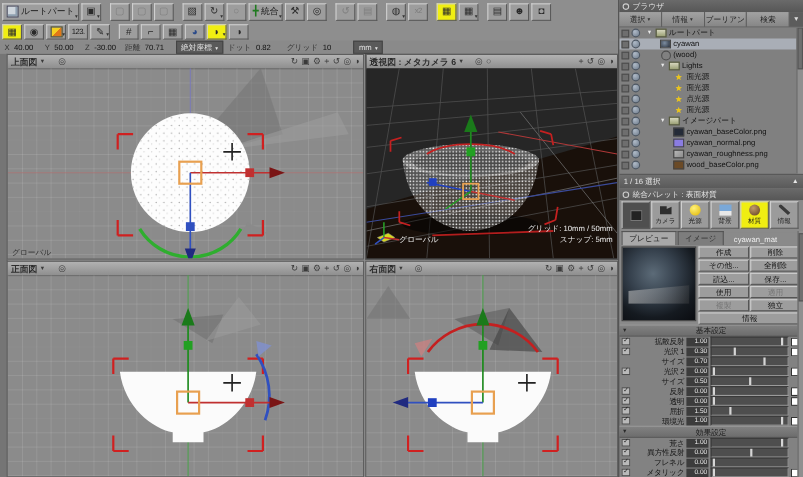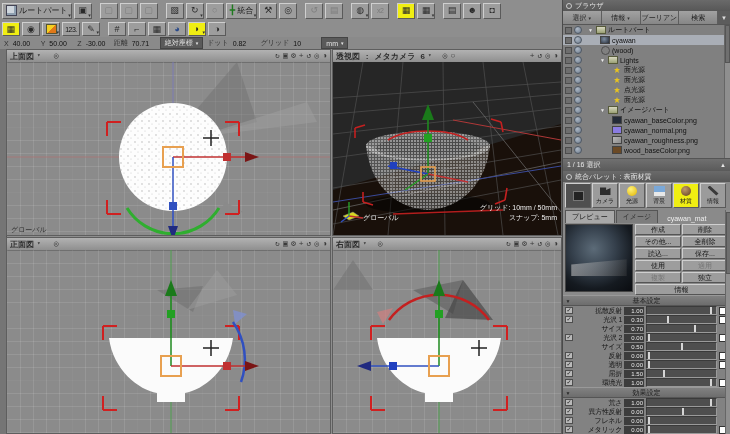--- a/index.html
+++ b/index.html
@@ -22,21 +22,21 @@
   .tbnum{font-size:7px;letter-spacing:-0.5px;}
   .sep{width:4px;}
   
   .coord{position:absolute;left:0;top:37px;width:562px;height:12px;background:#8a8a8a;display:flex;align-items:center;font-size:7px;color:#222;gap:4px;padding-left:4px;box-sizing:border-box;}
   .coord .lab{color:#333;}
   .coord .val{color:#111;min-width:24px;}
   .coord .dd{background:#5a5a5a;color:#e5e5e5;padding:0 4px;border:1px solid #444;height:10px;display:flex;align-items:center;gap:3px;}
   
   .leftstrip{position:absolute;left:0;top:49px;width:6px;height:385px;background:#757575;border-right:1px solid #555;}
   .vp{position:absolute;background:#8b8b8b;border:1px solid #5e5e5e;box-sizing:border-box;overflow:hidden;}
-  .vphead{height:12px;background:linear-gradient(#b2b2b2,#8f8f8f);display:flex;align-items:center;font-size:8px;color:#222;padding:0 3px;gap:3px;border-bottom:1px solid #666;font-family:Liberation Mono, monospace;}
+  .vphead{height:12px;background:linear-gradient(#b2b2b2,#8f8f8f);display:flex;align-items:center;font-size:8px;color:#222;padding:0 3px;gap:3px;border-bottom:1px solid #666;}
   .vphead .ttl{font-weight:bold;color:#2c2c2c;}
   .vphead .ics{margin-left:auto;display:flex;gap:3px;}
   .vphead .ic{font-size:8px;color:#3a3a3a;line-height:1;}
   .vpbody{position:absolute;left:0;top:12px;right:0;bottom:0;}
   .gridbg{background-image:
       linear-gradient(rgba(255,255,255,0.10) 1px,transparent 1px),
       linear-gradient(90deg,rgba(255,255,255,0.10) 1px,transparent 1px),
       linear-gradient(rgba(0,0,0,0.07) 1px,transparent 1px),
       linear-gradient(90deg,rgba(0,0,0,0.07) 1px,transparent 1px);
       background-size:13px 13px,13px 13px,65px 65px,65px 65px;}

